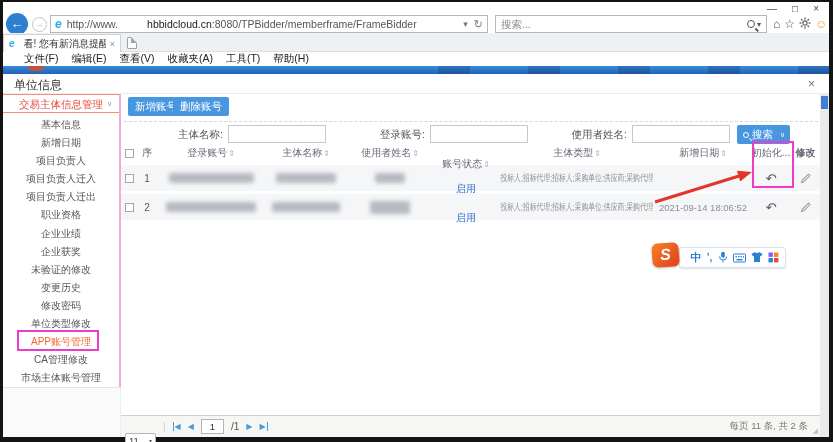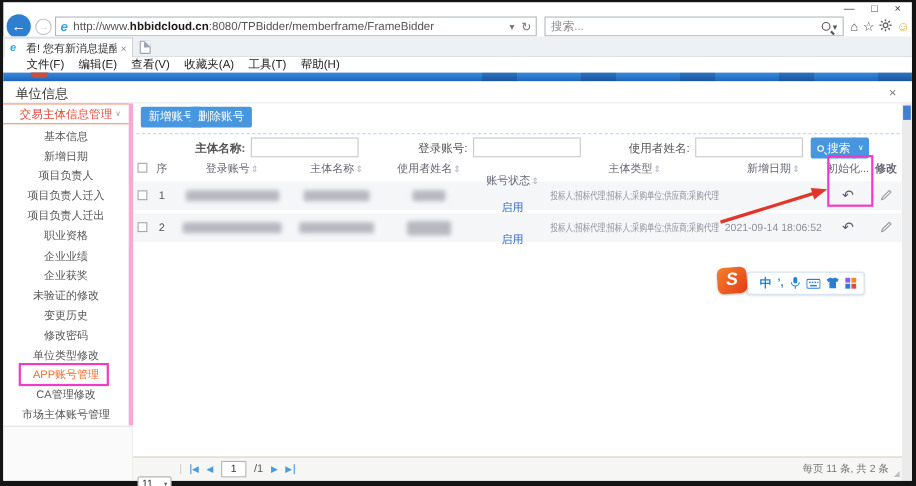--- a/index.html
+++ b/index.html
@@ -7,21 +7,21 @@
   .window { position:relative; width:833px; height:442px; background:#141414; overflow:hidden; }
   .inner { position:absolute; left:3px; top:2px; width:826px; height:435px; background:#fff; }
 
   
   .win-controls { position:absolute; top:3px; right:14px; display:flex; gap:15px; color:#444; font-size:10px; line-height:12px; }
   .win-controls span { cursor:default; }
   .btn-back { position:absolute; left:6px; top:13px; width:22px; height:22px; border-radius:50%; background:#2f7fd0; color:#fff; font-size:13px; text-align:center; line-height:21px; }
   .btn-fwd { position:absolute; left:32px; top:17px; width:15px; height:15px; border-radius:50%; border:1px solid #c3c3c3; color:#c3c3c3; font-size:9px; text-align:center; line-height:13px; }
   .url-field { position:absolute; left:50px; top:15px; width:438px; height:18px; border:1px solid #b2b8bd; background:#fff; display:flex; align-items:center; padding:0 4px; font-size:10.5px; color:#555; }
   .ie-e { color:#31a8e8; font-weight:bold; font-style:italic; font-size:12px; margin-right:5px; }
-  .url-domain { font-weight:bold; color:#1a1a1a; }
+  .url-domain { font-weight:normal; color:#1a1a1a;margin-left:29px; }
   .url-right { margin-left:auto; display:flex; align-items:center; gap:6px; color:#777; font-size:9px; }
   .search-field { position:absolute; left:495px; top:15px; width:272px; height:18px; border:1px solid #b2b8bd; background:#fff; display:flex; align-items:center; padding:0 5px; }
   .search-field input { border:none; outline:none; flex:1; font-size:10.5px; font-family:inherit; color:#333; }
   .search-field input::placeholder { color:#8a8a8a; }
   .loupe { width:8px; height:8px; border:1.5px solid #555; border-radius:50%; position:relative; margin-right:2px; }
   .loupe::after { content:""; position:absolute; width:4px; height:1.5px; background:#555; transform:rotate(45deg); left:7px; top:8px; }
   .search-caret { font-size:8px; color:#555; }
   .chrome-icons { position:absolute; left:773px; top:15px; height:18px; display:flex; align-items:center; gap:4px; color:#555; }
   .chrome-icons .ico { font-size:12px; line-height:12px; }
   .smiley { color:#eca62f; }
@@ -39,21 +39,21 @@
   .bluebar .segs { position:absolute; left:435px; top:0; width:391px; height:8px;
     background:repeating-linear-gradient(90deg, rgba(0,0,40,.16) 0 32px, rgba(255,255,255,0) 32px 90px); }
   .bluebar .logo-arc { position:absolute; left:25px; top:0; width:16px; height:5px; background:#c8503c; border-radius:0 0 8px 8px; }
 
   
   .dlg-header { position:absolute; left:3px; top:74px; width:826px; height:20px; background:#fff; border-bottom:1px solid #ececec; }
   .dlg-title { position:absolute; left:11px; top:3px; font-size:12px; color:#333; }
   .dlg-close { position:absolute; right:14px; top:3px; font-size:12px; color:#777; }
 
   
-  .sidebar { position:absolute; left:3px; top:94px; width:118px; height:293px; background:#fff; border-right:4px solid #f9a8d4; }
+  .sidebar { position:absolute; left:3px; top:94px; width:118px; height:293px; background:#fff; border-right:2px solid #f9a8d4; }
   .sb-header { height:19px; border-top:1px solid #ef9270; border-bottom:1px solid #ef9270; color:var(--sidebarred); font-size:10.5px; text-align:center; line-height:18px; position:relative; }
   .sb-chevron { position:absolute; right:7px; top:0; color:#999; font-size:7px; }
   .sb-items { padding-top:3px; }
   .sb-item { height:18.1px; line-height:18.1px; text-align:center; font-size:10px; color:#555; cursor:pointer; }
   .sb-item.active { color:var(--activeorange); }
   .sidebar-below { position:absolute; left:3px; top:387px; width:118px; height:50px; background:#fafafa; border-top:1px solid #e4e4e4; border-right:1px solid #eee; }
 
   
   .btn-blue { position:absolute; height:19px; line-height:19px; padding:0 7px; background:var(--accent); color:#fff; font-size:10.5px; border-radius:2px; border:none; font-family:inherit; cursor:pointer; }
   .dash-sep { position:absolute; left:124px; top:121px; width:694px; border-top:1px dashed #c9d9ea; }
@@ -207,21 +207,21 @@
       <div class="sb-item">CA管理修改</div>
       <div class="sb-item">市场主体账号管理</div>
     </div>
   </div>
   <div class="sidebar-below"></div>
 
   <button class="btn-blue" style="left:128px; top:97px;">新增账号</button>
   <button class="btn-blue" style="left:173px; top:97px;">删除账号</button>
   <div class="dash-sep"></div>
 
-  <span class="flt-label" style="left:163px; width:60px;font-weight:bold;">主体名称:</span>
+  <span class="flt-label" style="left:163px; width:60px;">主体名称:</span>
   <input class="flt-input" style="left: 228px;">
   <span class="flt-label" style="left:365px; width:60px;">登录账号:</span>
   <input class="flt-input" style="left: 430px;">
   <span class="flt-label" style="left:550px; width:77px;">使用者姓名:</span>
   <input class="flt-input" style="left: 632px;">
   <button class="btn-search">
     <span class="loupe-w"></span>
     <span>搜索</span>
   </button>
   <button class="btn-srch-caret">∨</button>

